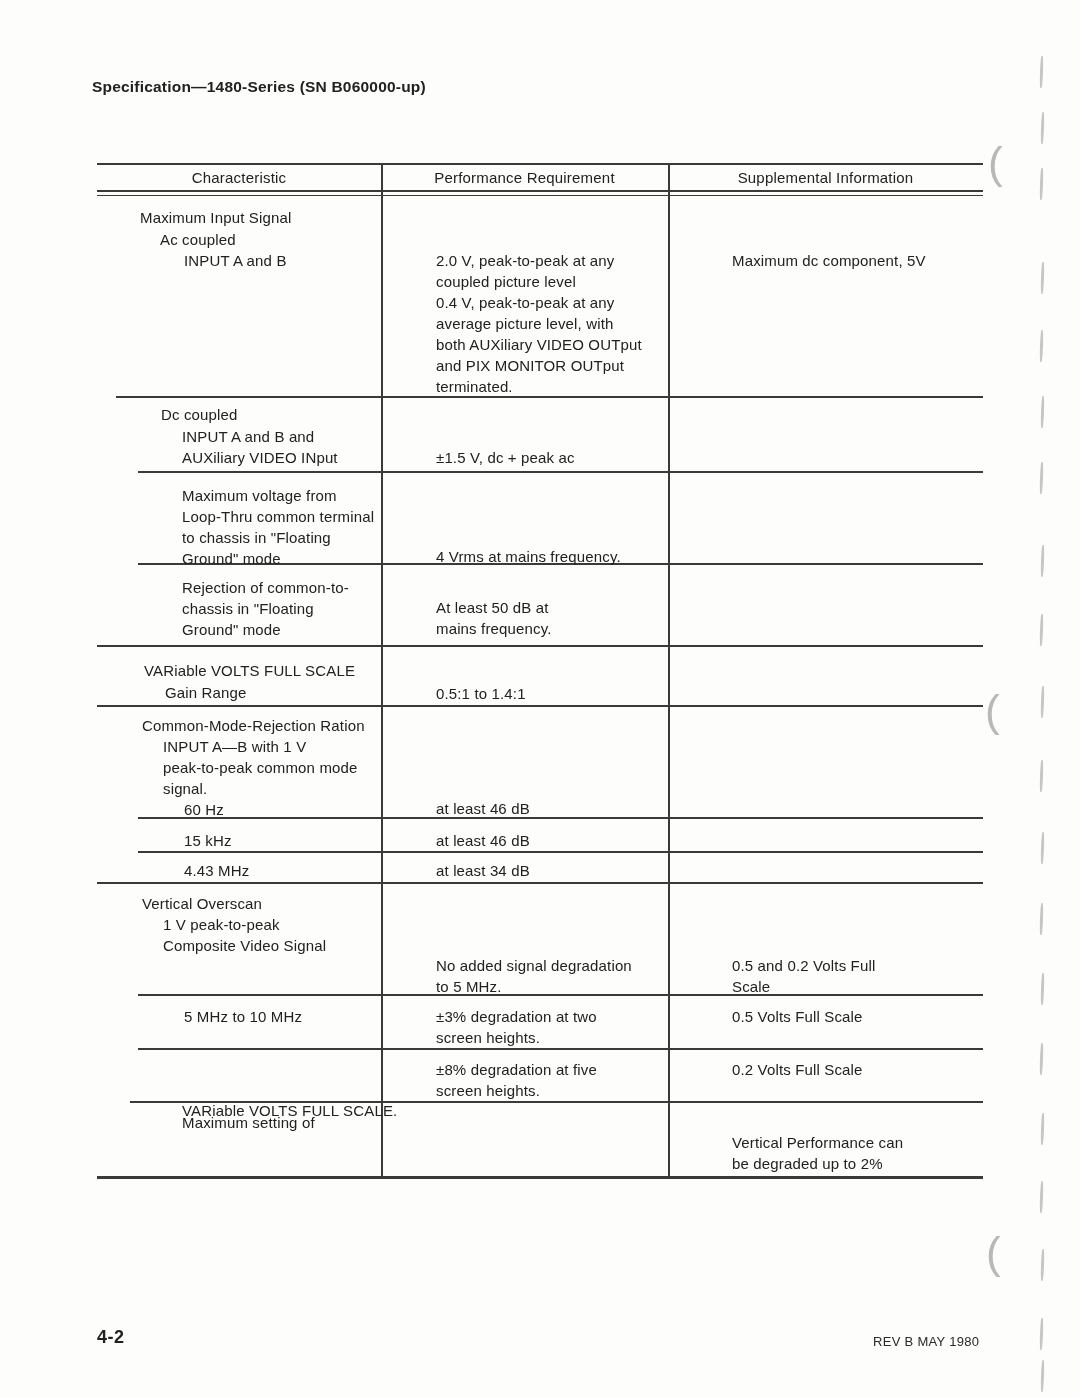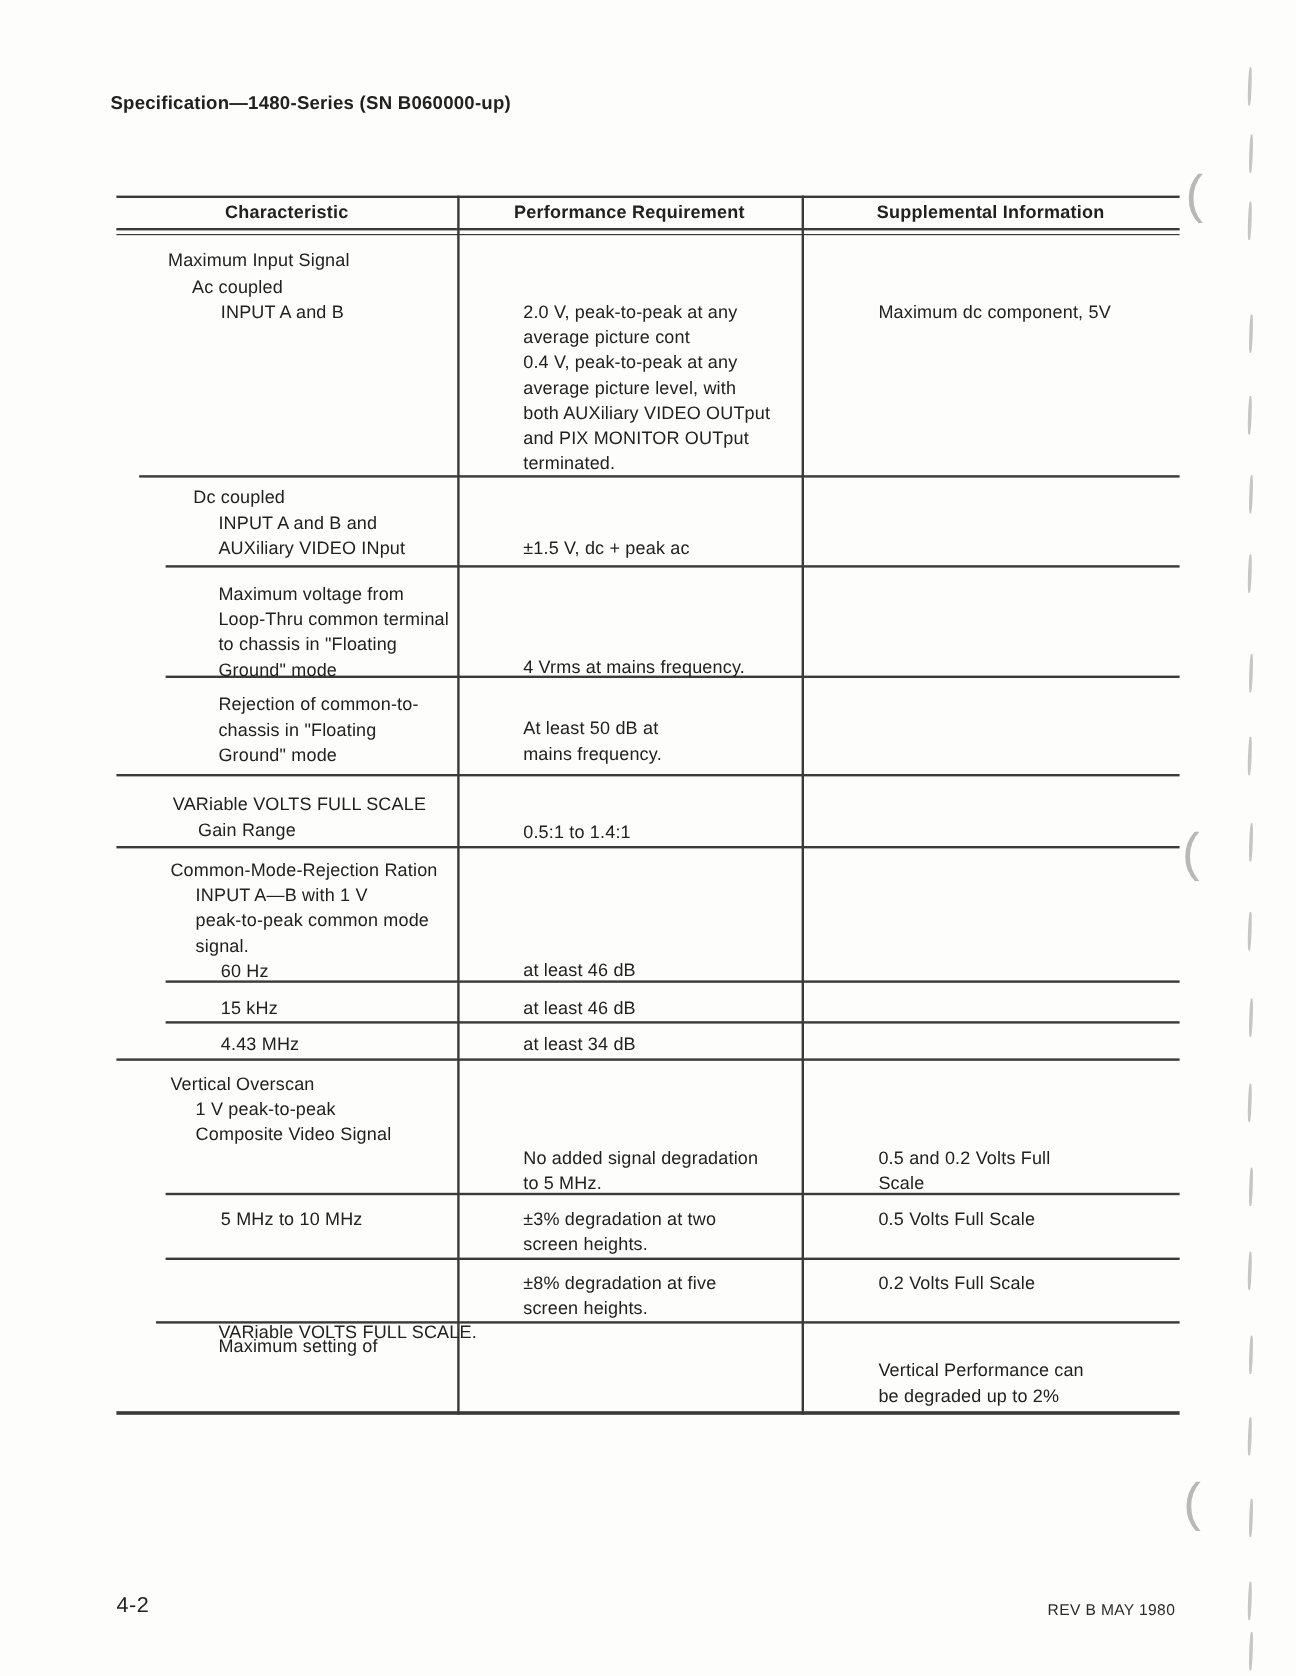--- a/index.html
+++ b/index.html
@@ -4,24 +4,24 @@
 <style>
   html,body{margin:0;padding:0;background:#e8e8e8;}
   .page{
     position:relative;width:1080px;height:1397px;margin:0 auto;
     background:#fdfdfb;overflow:hidden;
     font-family:"Liberation Sans",sans-serif;color:#212121;
   }
   .ln{position:absolute;font-size:15px;line-height:19px;white-space:nowrap;letter-spacing:.15px;margin-left:43px;}
   .rule{position:absolute;background:#3a3a3a;height:1.6px;}
   .vrule{position:absolute;background:#3a3a3a;width:1.5px;}
-  .th{position:absolute;font-size:15px;font-weight:bold;text-align:center;letter-spacing:.2px;}
+  .th{position:absolute;font-size:15px;font-weight:normal;text-align:center;letter-spacing:.2px;}
   .doc-header{position:absolute;left:92px;top:78px;font-size:15.5px;font-weight:bold;letter-spacing:.2px;}
   .table-title{position:absolute;left:97px;top:121px;width:886px;text-align:center;font-size:15px;font-weight:bold;letter-spacing:.2px;}
-  .footer-page{position:absolute;left:97px;top:1327px;font-size:18px;font-weight:400;letter-spacing:.5px;}
+  .footer-page{position:absolute;left:97px;top:1327px;font-size:18px;font-weight:700;letter-spacing:.5px;}
   .footer-rev{position:absolute;left:873px;top:1334px;font-size:13px;letter-spacing:.3px;color:#2a2a2a;}
   .tick{position:absolute;width:2.5px;height:32px;background:#c6c6c6;border-radius:40%/50%;transform:rotate(2deg);}
   .paren{position:absolute;font-size:44px;color:#b8b8b8;font-weight:lighter;}
 </style>
 </head>
 <body>
 
 <div class="page">
 
   <div class="doc-header">Specification—1480-Series (SN B060000-up)</div>
@@ -46,21 +46,21 @@
   <div class="rule" style="left:97px;top:882px;width:886px;height:2px"></div>
   <div class="rule" style="left:138px;top:994px;width:845px"></div>
   <div class="rule" style="left:138px;top:1048px;width:845px"></div>
   <div class="rule" style="left:130px;top:1101px;width:853px"></div>
 
   <div>
     <div class="ln" style="left:97px;top:208px">Maximum Input Signal</div>
     <div class="ln" style="left:117px;top:230px">Ac coupled</div>
     <div class="ln" style="left:141px;top:251px">INPUT A and B</div>
     <div class="ln" style="left:393px;top:251px">2.0 V, peak-to-peak at any</div>
-    <div class="ln" style="left:393px;top:272px">average picture cont</div>
+    <div class="ln" style="left:393px;top:272px">coupled picture level</div>
     <div class="ln" style="left:393px;top:293px">0.4 V, peak-to-peak at any</div>
     <div class="ln" style="left:393px;top:314px">average picture level, with</div>
     <div class="ln" style="left:393px;top:335px">both AUXiliary VIDEO OUTput</div>
     <div class="ln" style="left:393px;top:356px">and PIX MONITOR OUTput</div>
     <div class="ln" style="left:393px;top:377px">terminated.</div>
     <div class="ln" style="left:689px;top:251px">Maximum dc component, 5V</div>
   </div>
 
   <div>
     <div class="ln" style="left:118px;top:405px">Dc coupled</div>

